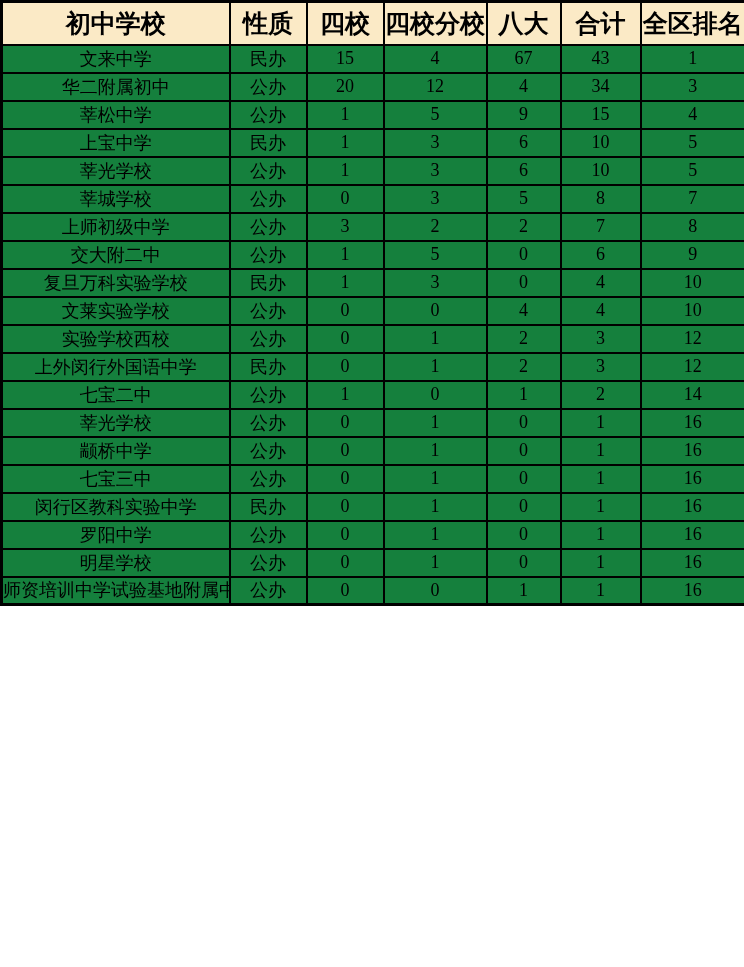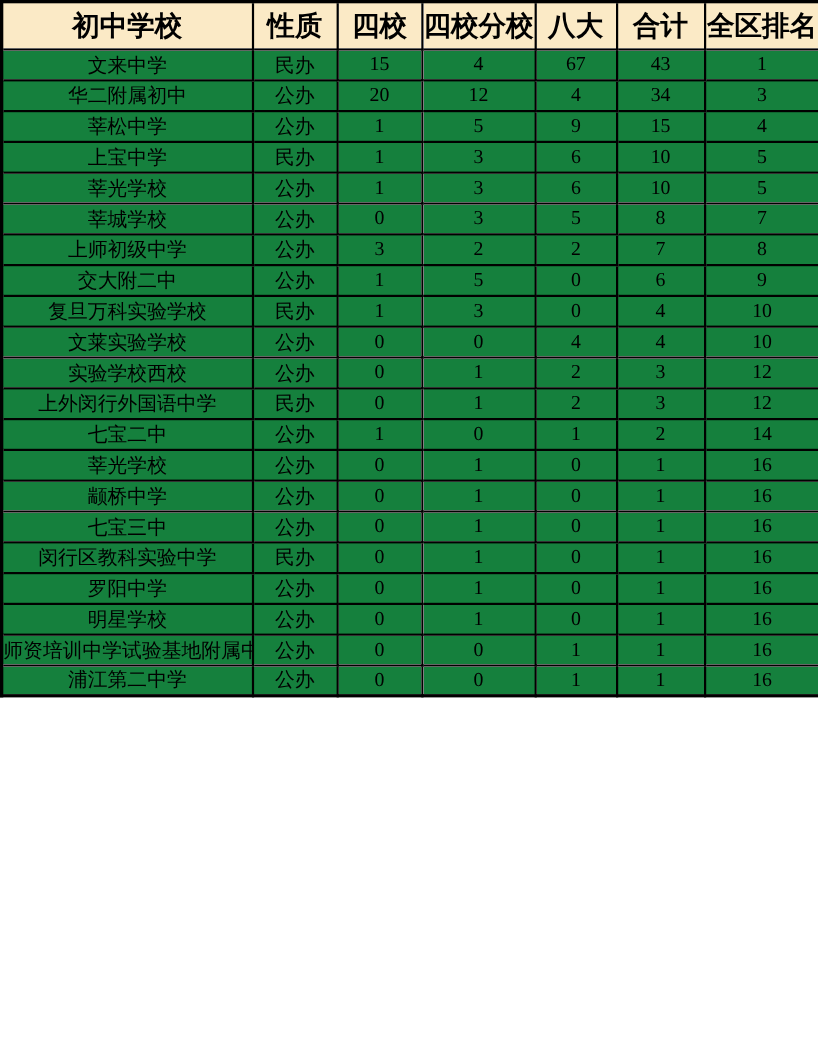--- a/index.html
+++ b/index.html
@@ -247,24 +247,15 @@
         </tr>
         <tr>
           <td>师资培训中学试验基地附属中学</td>
           <td>公办</td>
           <td>0</td>
           <td>0</td>
           <td>1</td>
           <td>1</td>
           <td>16</td>
         </tr>
-        <tr>
-          <td>浦江第二中学</td>
-          <td>公办</td>
-          <td>0</td>
-          <td>0</td>
-          <td>1</td>
-          <td>1</td>
-          <td>16</td>
-        </tr>
       </tbody>
   </table>
 </div>
 
 </body></html>

